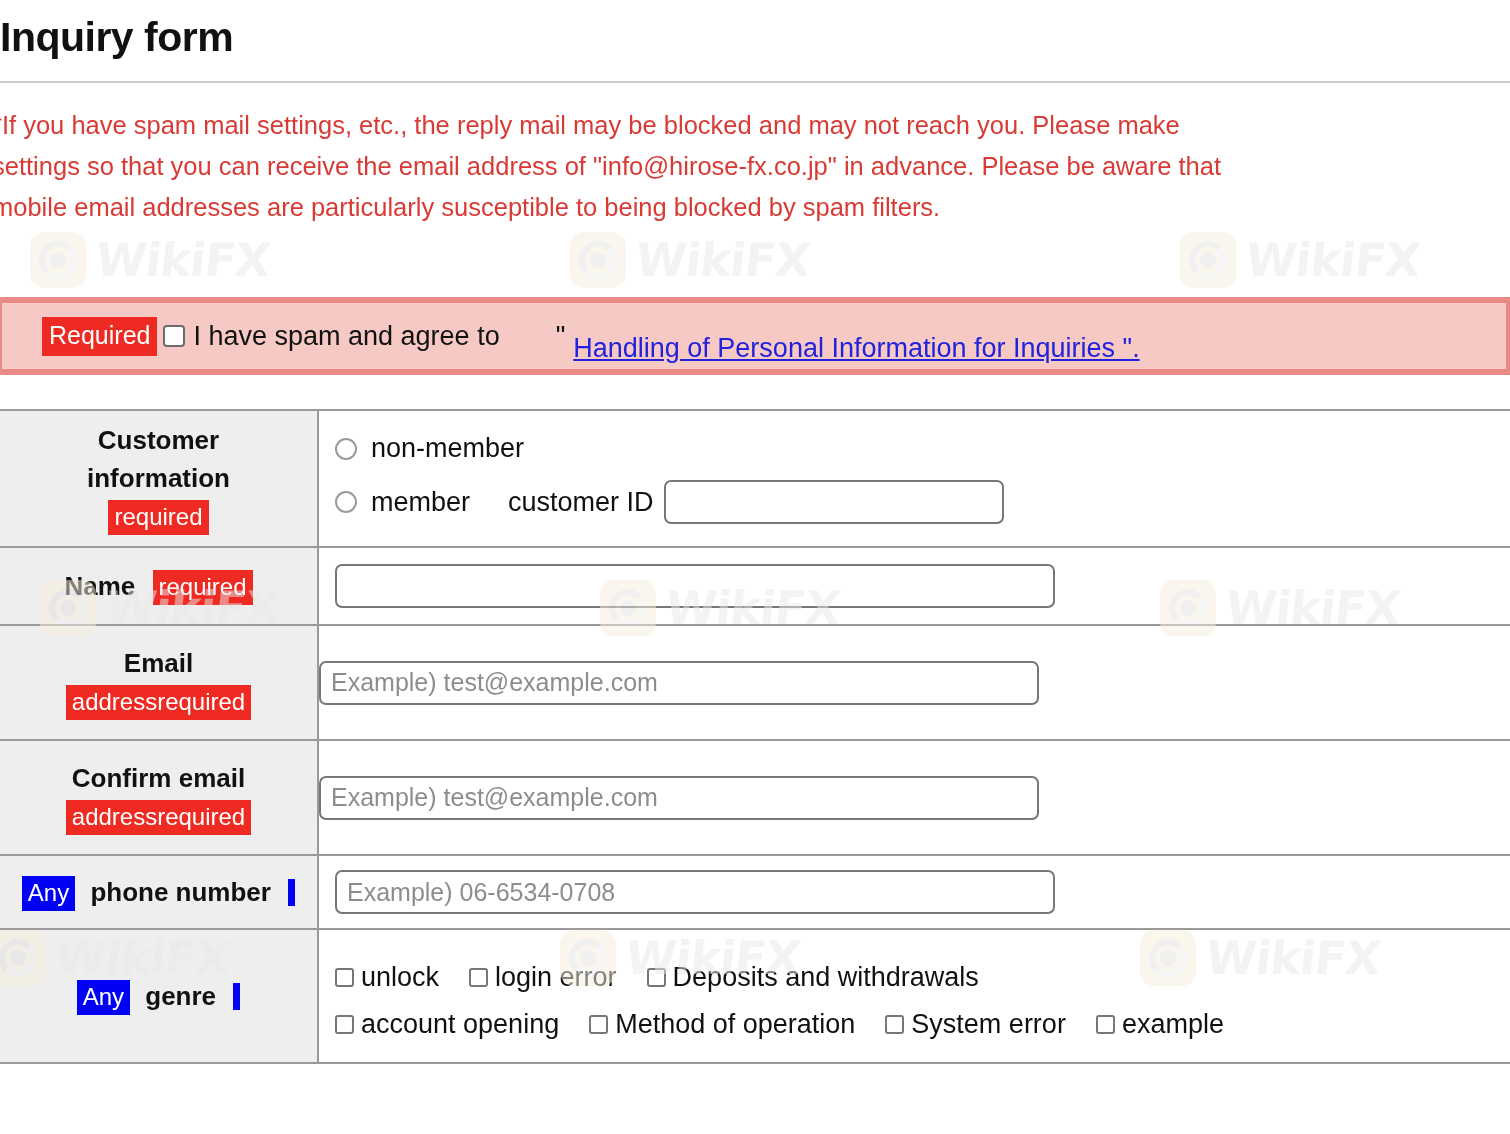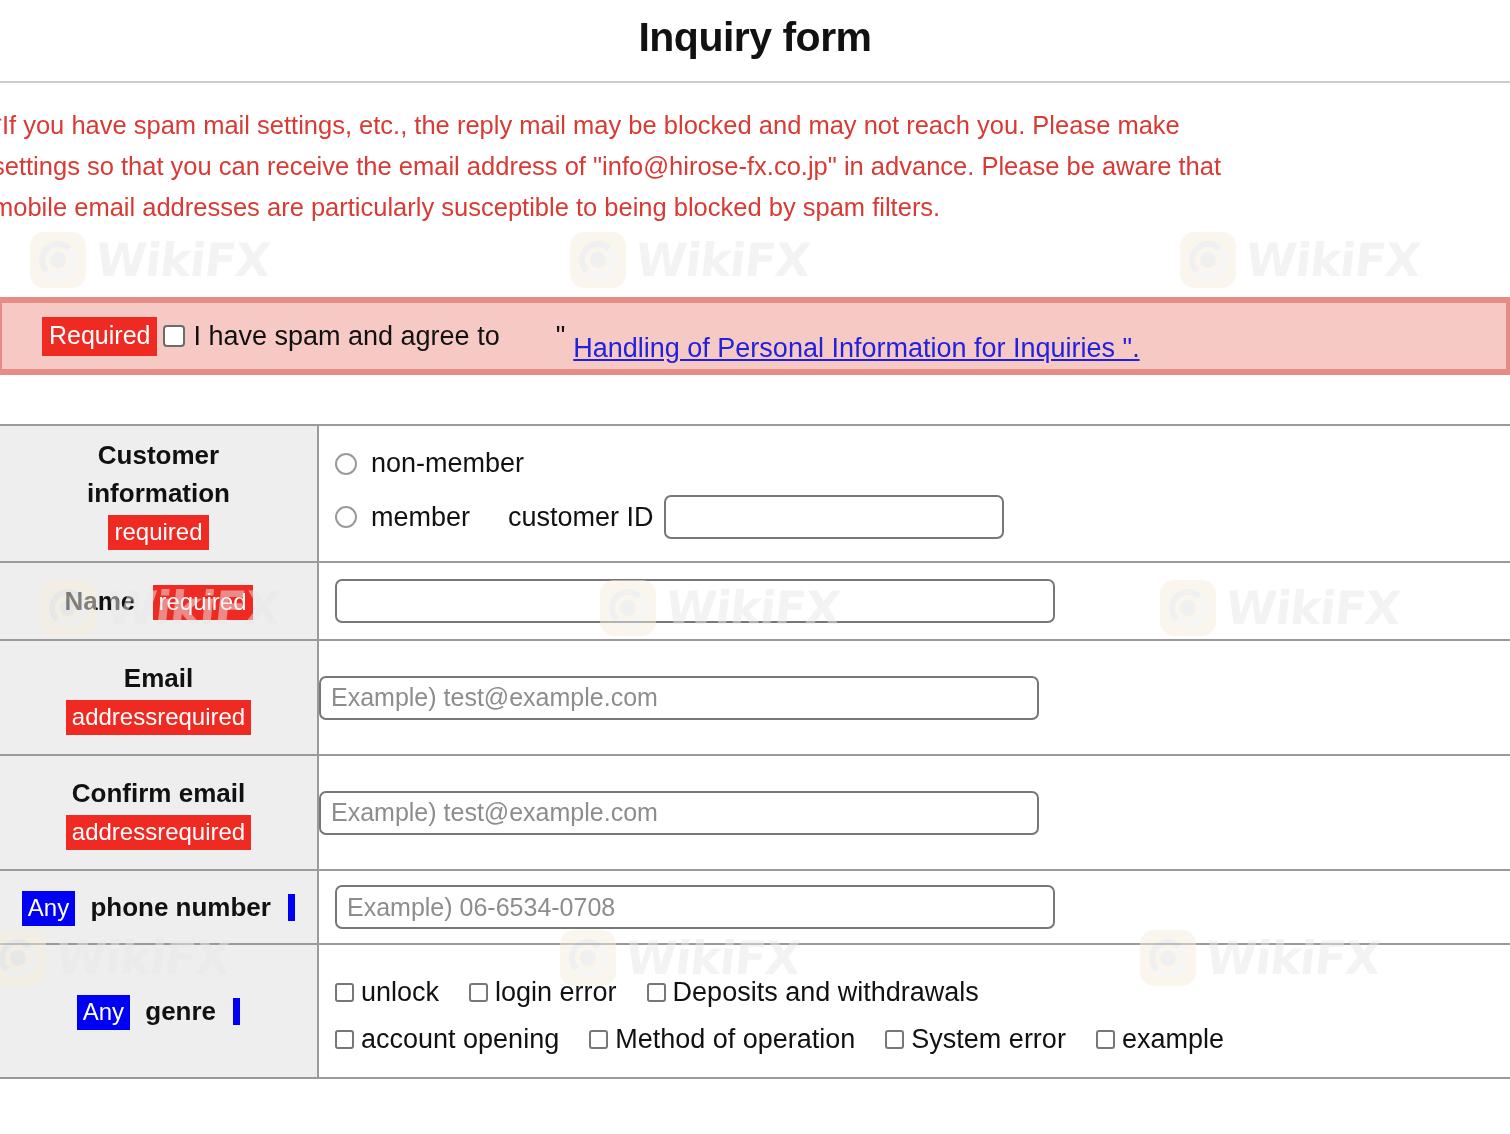--- a/index.html
+++ b/index.html
@@ -63,21 +63,21 @@
     font-weight: bold;
     font-size: 46px;
     letter-spacing: -1px;
     color: #e9e9ea;
     transform: skewX(-6deg);
     white-space: nowrap;
   }
 
   
   #page-title {
-    text-align: center;
+    text-align: left;
     font-size: 41px;
     font-weight: bold;
     letter-spacing: -0.5px;
     color: #111;
     padding: 14px 0 20px 0;
     margin: 0;
     position: relative;
     z-index: 10;
   }
   #title-divider {
@@ -150,21 +150,21 @@
     margin-left: 8px;
     white-space: nowrap;
     cursor: pointer;
     margin-top: 24px;
   }
 
   
   #form-table {
     position: absolute;
     left: 0;
-    top: 424px;
+    top: 409px;
     width: 1510px;
     border-collapse: collapse;
     z-index: 10;
   }
   #form-table tr { }
   #form-table td {
     border-top: 2px solid #9a9a9a;
     border-bottom: 2px solid #9a9a9a;
     vertical-align: middle;
     padding: 0;

